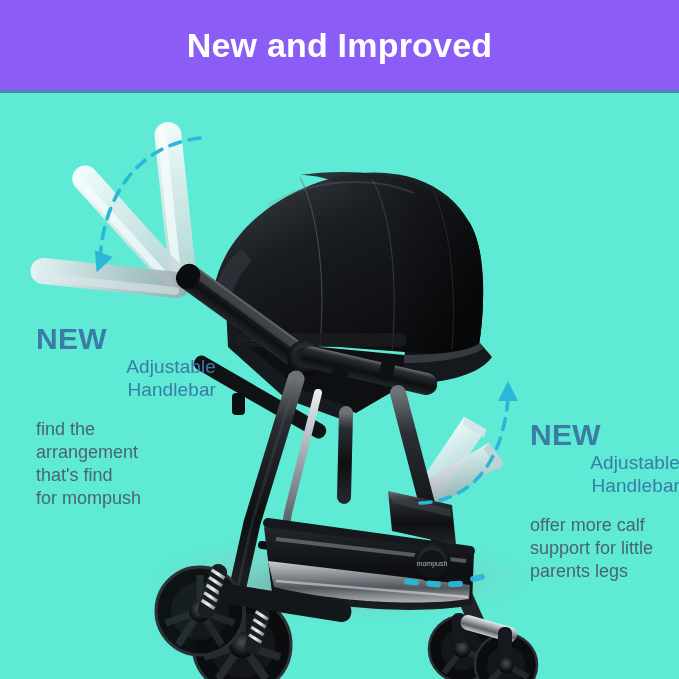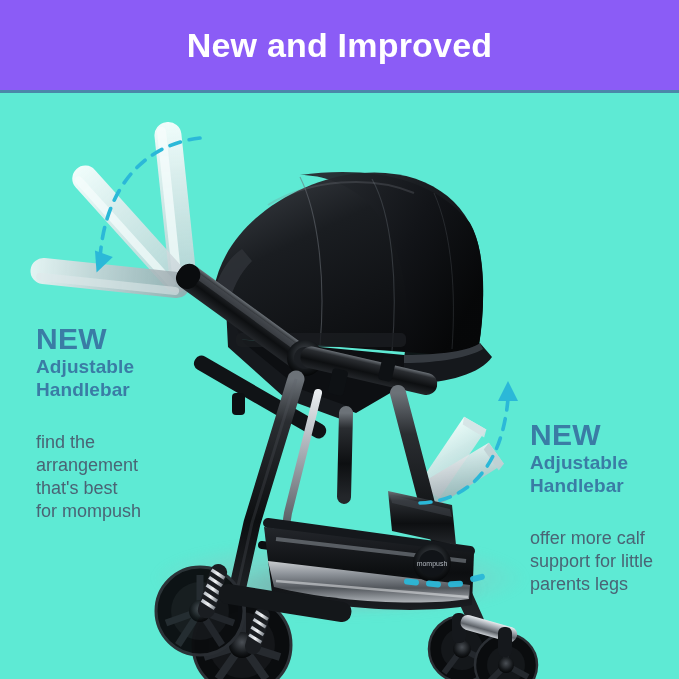--- a/index.html
+++ b/index.html
@@ -78,31 +78,32 @@
   .annot .new-word {
     color: #3a7ca5;
     font-size: 30px;
     font-weight: bold;
     line-height: 1.02;
     letter-spacing: 0.3px;
   }
   .annot .feature-line {
     color: #3a7ca5;
     font-size: 19px;
-    font-weight: bold;
+    font-weight: normal;
     line-height: 1.22;
     letter-spacing: 0.1px;
+    text-align: right;
   }
   .annot .body-line {
     color: #4a6475;
     font-size: 18px;
     font-weight: normal;
     line-height: 1.28;
   }
-  .annot .body-block { margin-top: 30px; }
+  .annot .body-block { margin-top: 17px; }
 
   .annot-left  { left: 36px; top: 231px; width: 180px; }
   .annot-right { left: 530px; top: 327px; width: 150px; }
 
   
   .motion-svg {
     position: absolute;
     left: 0; top: 0;
     width: 679px; height: 586px;
     pointer-events: none;
@@ -390,21 +391,21 @@
       </g>
     </svg>
 
     <div class="annot annot-left">
       <div class="new-word">NEW</div>
       <div class="feature-line">Adjustable</div>
       <div class="feature-line">Handlebar</div>
       <div class="body-block">
         <div class="body-line">find the</div>
         <div class="body-line">arrangement</div>
-        <div class="body-line">that's best</div>
+        <div class="body-line">that's find</div>
         <div class="body-line">for mompush</div>
       </div>
     </div>
 
     <div class="annot annot-right">
       <div class="new-word">NEW</div>
       <div class="feature-line">Adjustable</div>
       <div class="feature-line">Handlebar</div>
       <div class="body-block">
         <div class="body-line">offer more calf</div>

